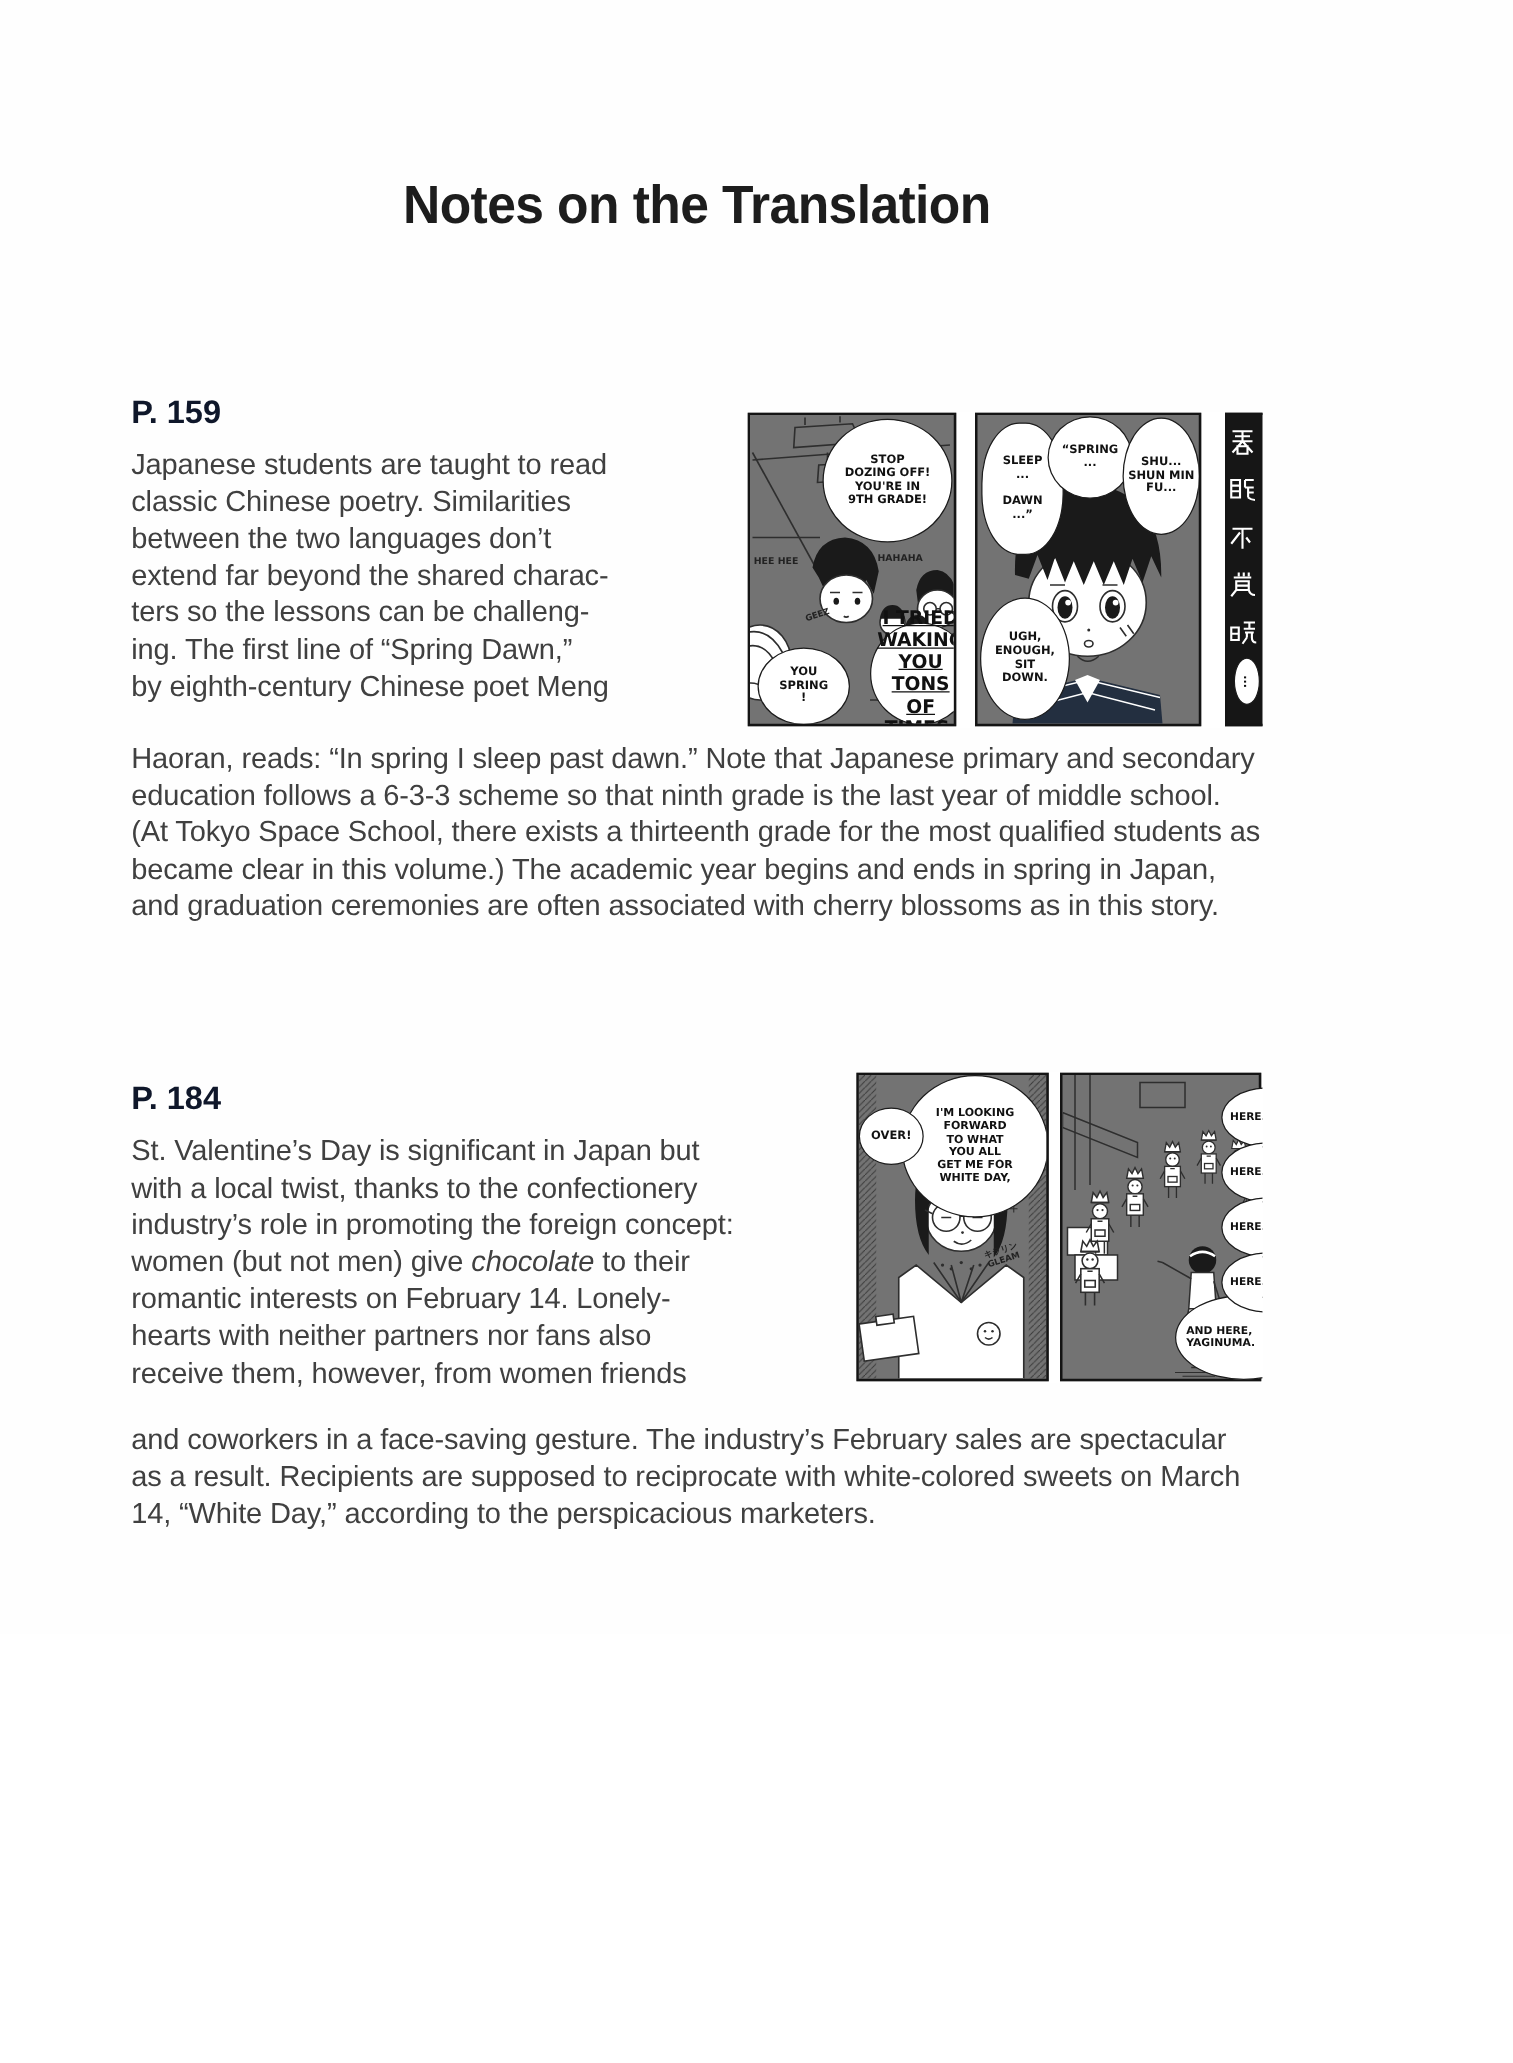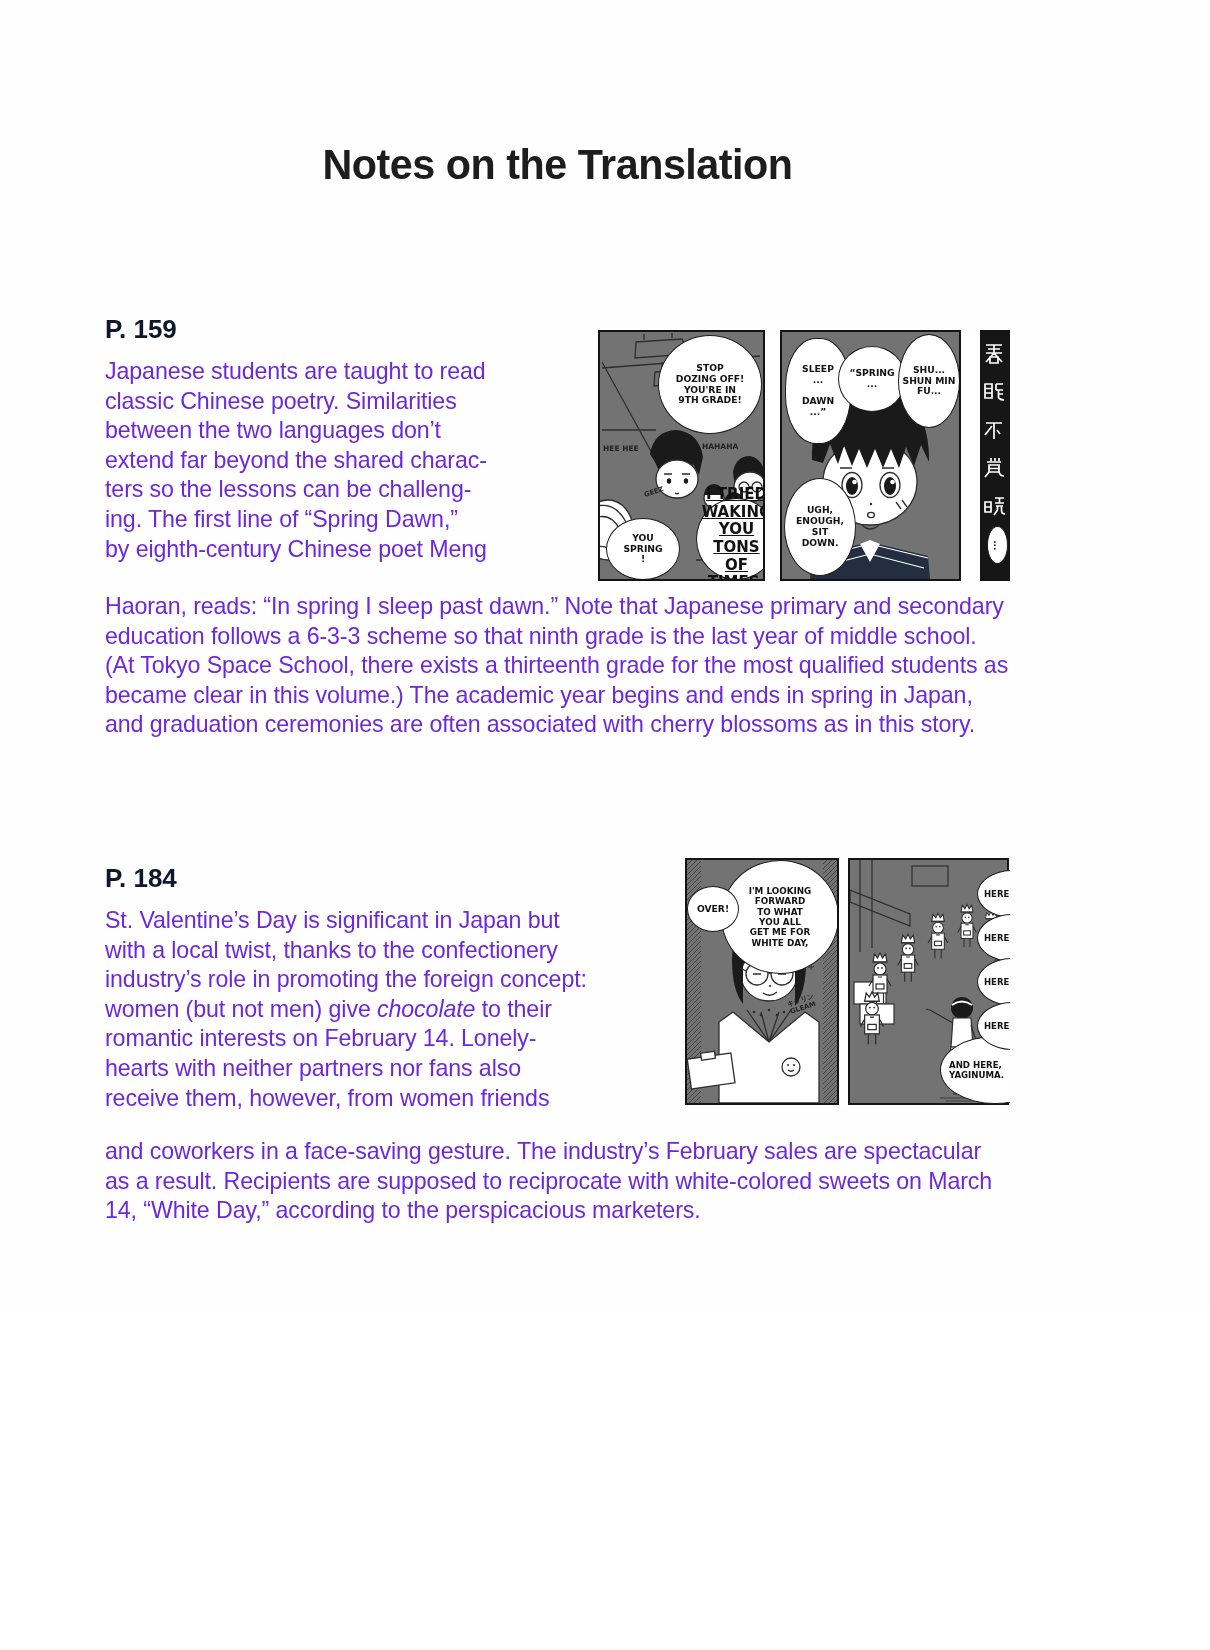--- a/index.html
+++ b/index.html
@@ -7,21 +7,21 @@
         font-family:"Liberation Sans",sans-serif;color:#3d3d3d;padding-left:20px;}
   .content{position:absolute;left:105px;top:140px;width:905px;}
   h1.title{margin:0;font-size:43px;line-height:48px;font-weight:700;text-align:center;
            color:#1d1d1d;transform:scaleX(.96);letter-spacing:-.5px;}
   .section{display:flow-root;}
   #sec1{margin-top:112px;}
   #sec2{margin-top:118px;}
   h2.pnum{font-size:26px;line-height:30px;font-weight:700;color:#0f172a;margin:0;}
   #sec1 h2.pnum{margin:14px 0 13px;}
   #sec2 h2.pnum{margin:5px 0 13px;}
-  p.body{margin:0;font-size:23.2px;line-height:29.6px;color:#6d28d9;letter-spacing:-.1px;}
+  p.body{margin:0;font-size:23.2px;line-height:29.6px;color:#404040;letter-spacing:-.1px;}
   p.wrapped{white-space:pre-line;}
   p.cont{clear:right;}
   #sec2 p.cont{margin-top:24px;}
   .it{font-style:italic;}
 
   
   .manga-float{float:right;position:relative;overflow:hidden;background:#fff;}
   #sec1 .manga-float{width:412px;height:252px;margin:30px 0 10px 18px;}
   #sec2 .manga-float{width:325px;height:248px;margin:0 0 10px 18px;}
   .panel{position:absolute;top:0;background:#737373;border:2.5px solid #141414;overflow:hidden;}
@@ -41,21 +41,21 @@
        font-size:7.5px;white-space:pre-line;z-index:3;text-align:center;}
   
   .b-stop{left:58px;top:3px;width:102px;height:97px;}
   .s-heehee{left:3px;top:112px;}
   .s-hahaha{left:102px;top:110px;}
   .s-geez{left:44px;top:156px;font-size:6.8px;transform:rotate(-18deg);}
   .b-drool{left:6px;top:186px;width:72px;height:60px;}
   .b-tried{left:96px;top:166px;width:79px;height:80px;font-size:15px;text-decoration:underline;}
   
   .b-sleep{left:3px;top:6px;width:64px;height:104px;border-radius:46%;}
-  .b-spring{left:56px;top:14px;width:66px;height:64px;}
+  .b-spring{left:56px;top:1px;width:66px;height:64px;}
   .b-shu{left:116px;top:2px;width:60px;height:92px;}
   .b-ugh{left:2px;top:146px;width:70px;height:96px;}
   
   .b-dots{left:5px;top:194px;width:19px;height:36px;font-size:9px;}
   .b-dots span{transform:rotate(90deg);display:block;}
   .kanji-data{font-size:0;color:#fff;position:absolute;left:0;top:0;}
   
   .b-look{left:34px;top:0px;width:116px;height:112px;font-size:8.8px;}
   .b-over{left:0px;top:26px;width:50px;height:44px;}
   .s-gleam{left:101px;top:136px;transform:rotate(-18deg);font-size:6.8px;line-height:1.25;}

